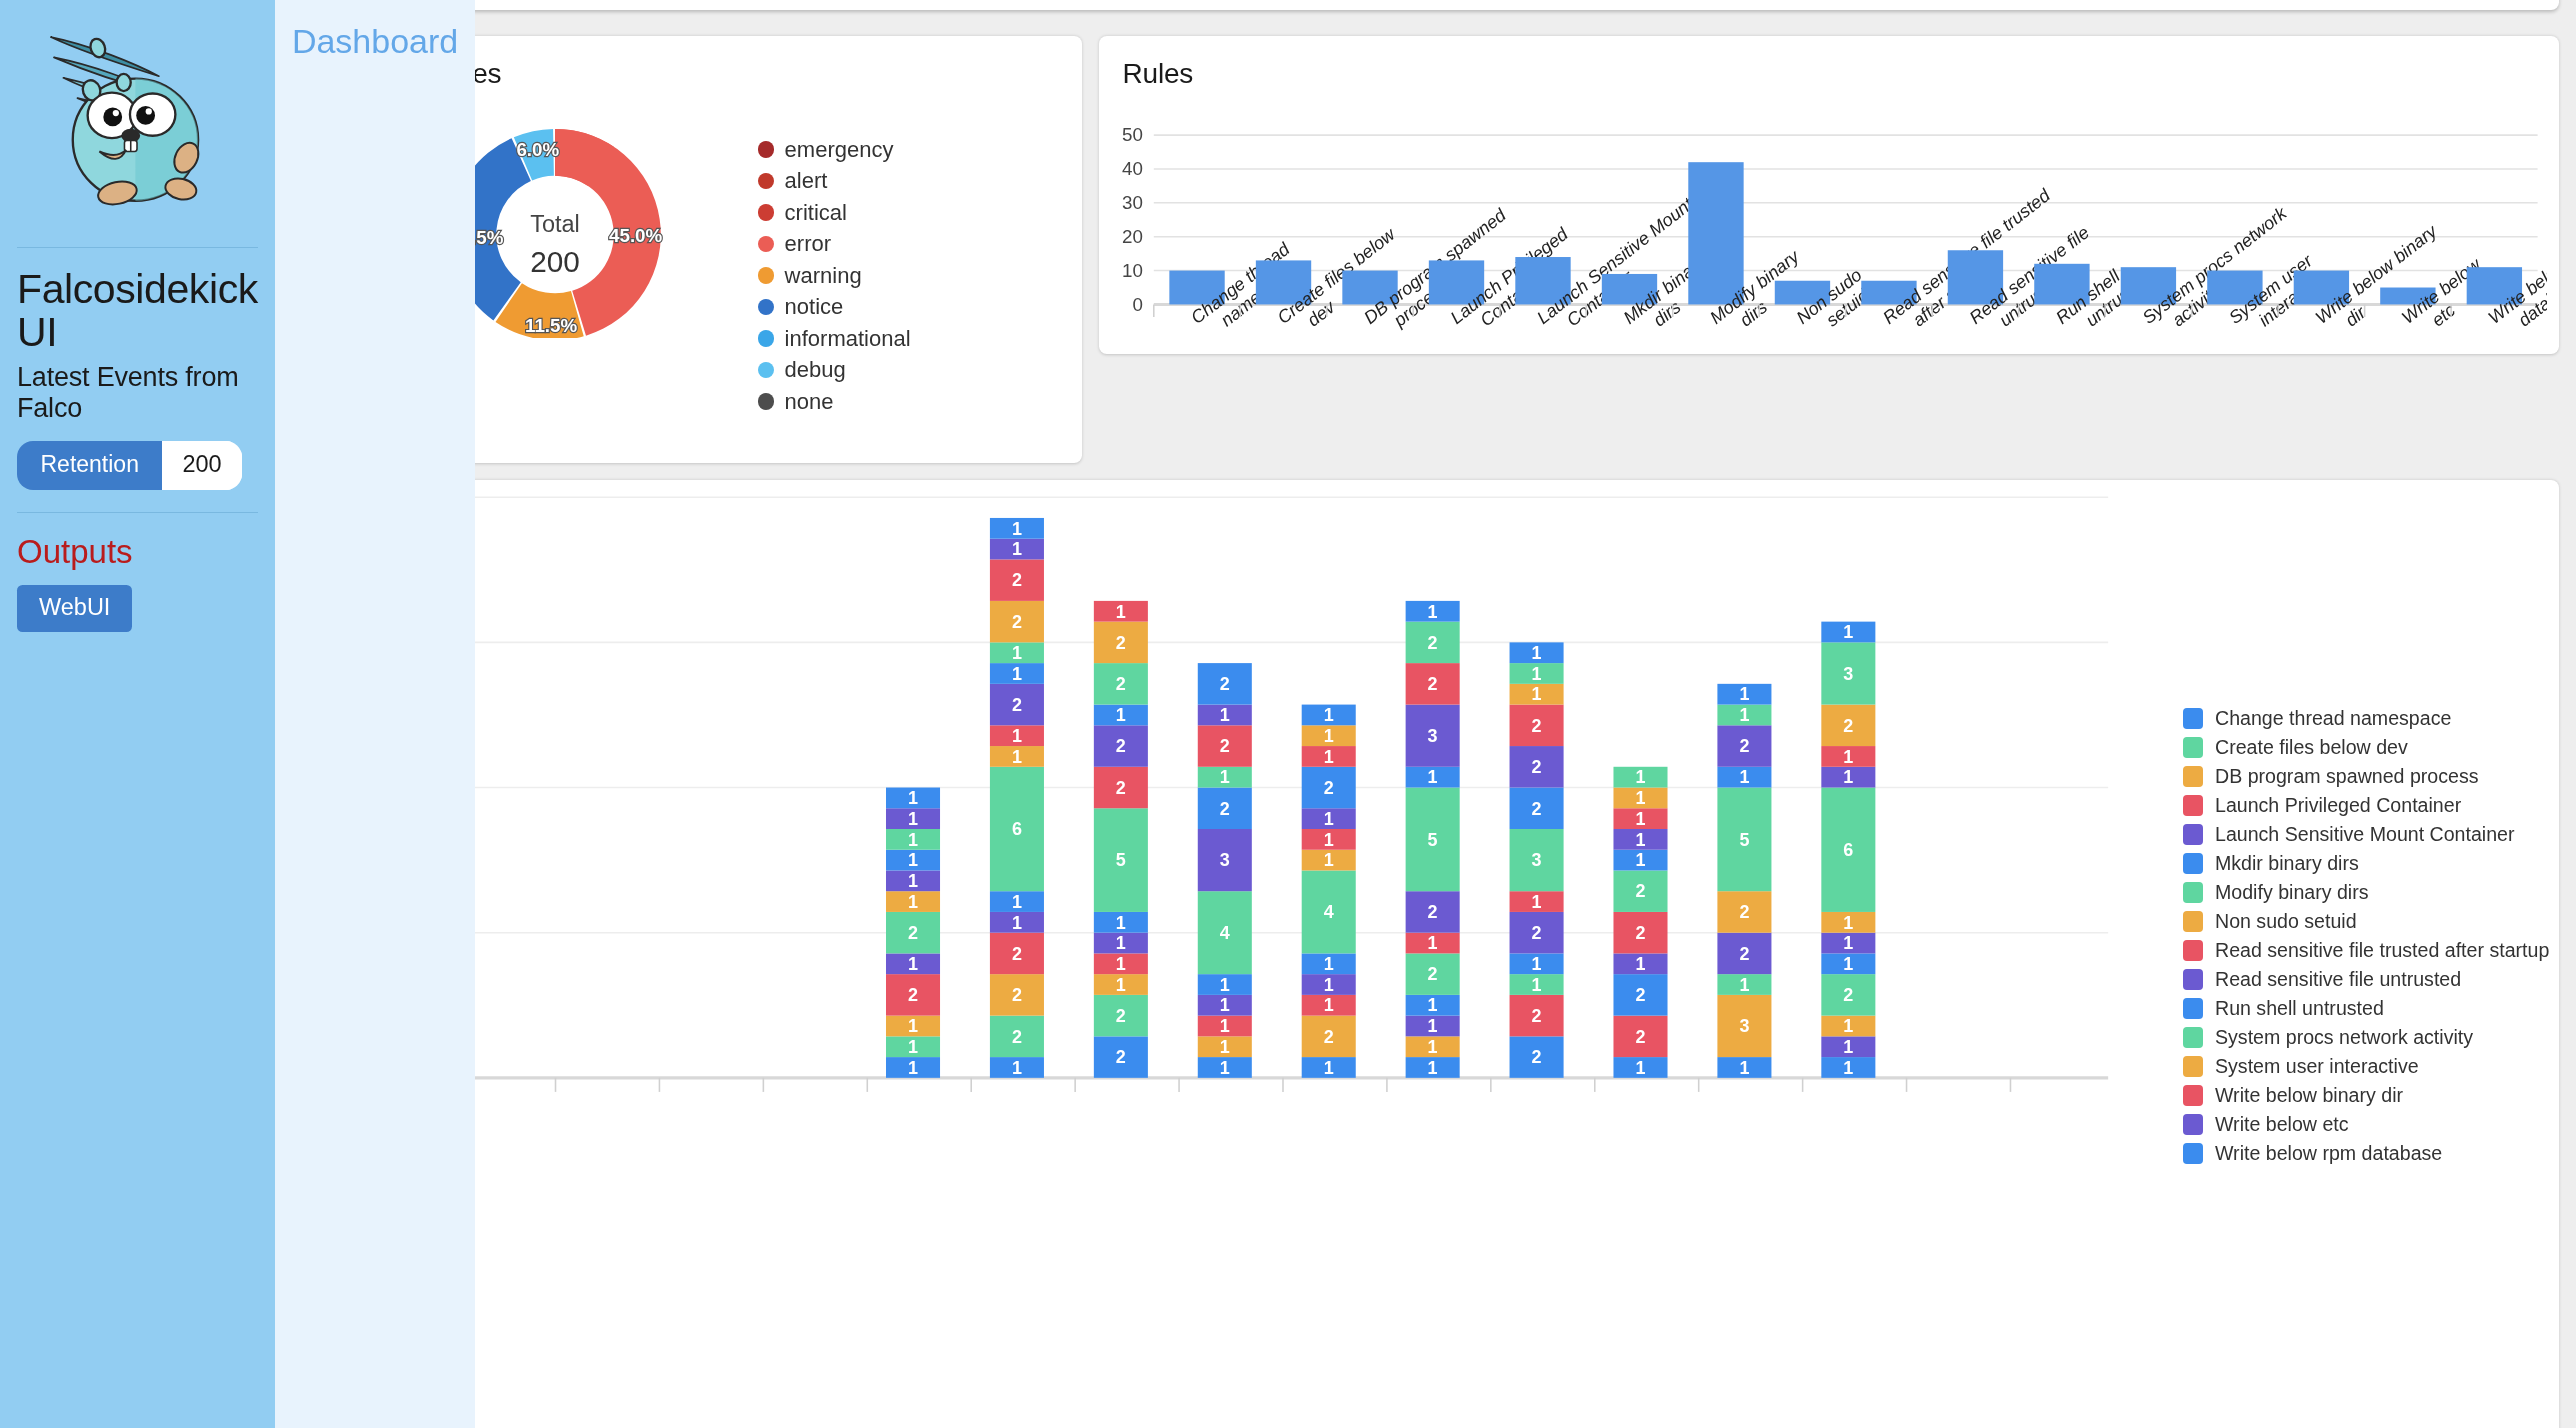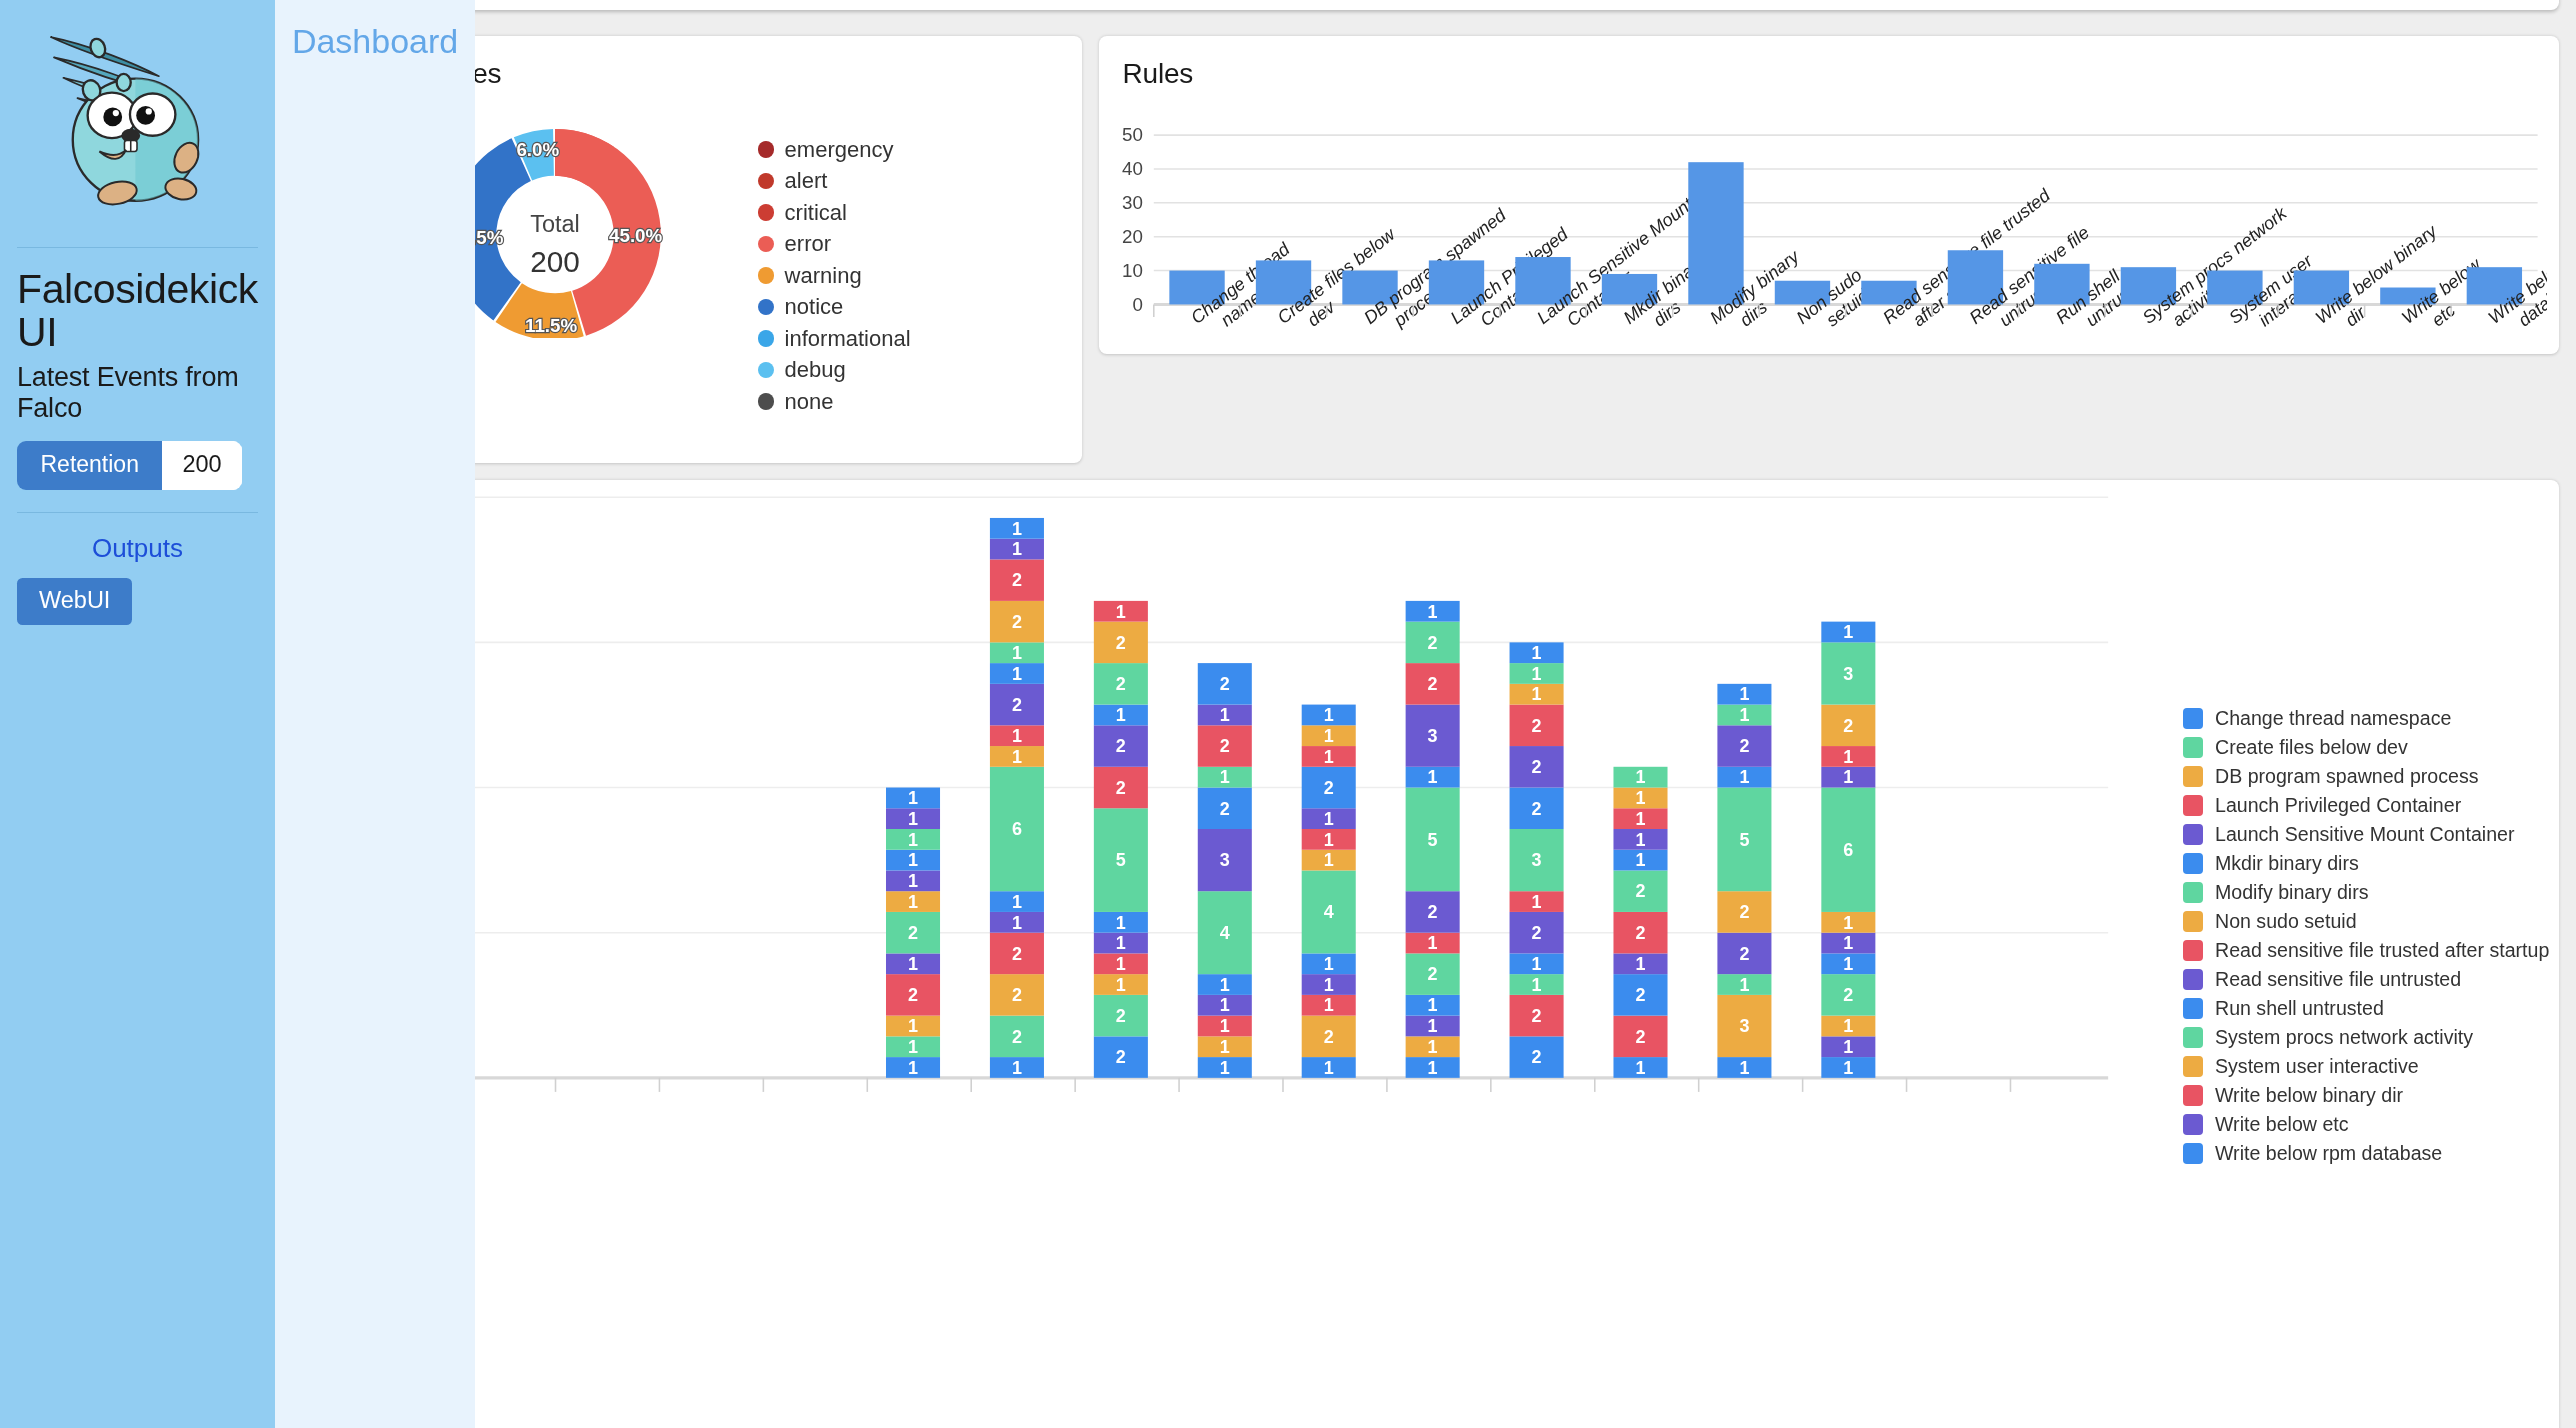--- a/index.html
+++ b/index.html
@@ -18,32 +18,32 @@
     display: flex; flex-direction: row;
     position: relative;
     z-index: 5;
   }
   .sb-top { background: #92cdf2; padding: 0 0 0 0; }
   .sb-logo { height: 247px; display: flex; align-items: center; justify-content: center; }
   .sb-divider { height: 0.8px; background: #79b8e0; margin: 0 17px; }
   .sb-pad { padding: 20.3px 17px 0 17px; }
   .sb-title { font-size: 41px; font-weight: 400; color: #1a1a1a; line-height: 1.05; letter-spacing: -0.4px;}
   .sb-sub { font-size: 27px; font-weight: 400; color: #1a1a1a; margin-top: 7.8px; letter-spacing: -0.2px;}
-  .retention-group { display: inline-flex; margin-top: 17px; border-radius: 9px; overflow: hidden; }
+  .retention-group { display: inline-flex; margin-top: 17px; border-radius: 16px; overflow: hidden; }
   .retention-label {
     background: #3d7cc9; color: #fff; font-size: 23px;
     padding: 9.4px 23.5px 10.2px 23.5px; display:flex; align-items:center;
   }
   .retention-value {
     background: #fff; color: #1a1a1a; font-size: 23.5px;
     padding: 9.4px 19px 10.2px 19px; min-width: 63px; text-align: center;
     border: 0.8px solid #fff; display:flex; align-items:center; justify-content:center;
   }
   .sb-divider2 { height: 0.8px; background: #79b8e0; margin: 22px 17px 0 17px; }
-  .sb-outputs { font-size: 26px; color: #1d4ed8; padding: 20.3px 17px 0 17px; text-align: center; }
+  .sb-outputs { font-size: 33px; color: #b91c1c; padding: 20.3px 17px 0 17px; }
   .out-btn {
     display: inline-block; background: #3d7cc9; color: #fff;
     font-size: 23.5px; padding: 9.4px 22px 11px 22px; border-radius: 5.5px;
     margin: 14px 0 0 17px;
   }
   .sb-spacer { height: 41px; background: #92cdf2; }
   .nav-item {
     font-size: 34px; padding: 22px 17px; color: #1a1a1a;
     border-bottom: 0.8px solid #e8e8e8; background: #fff;
   }

